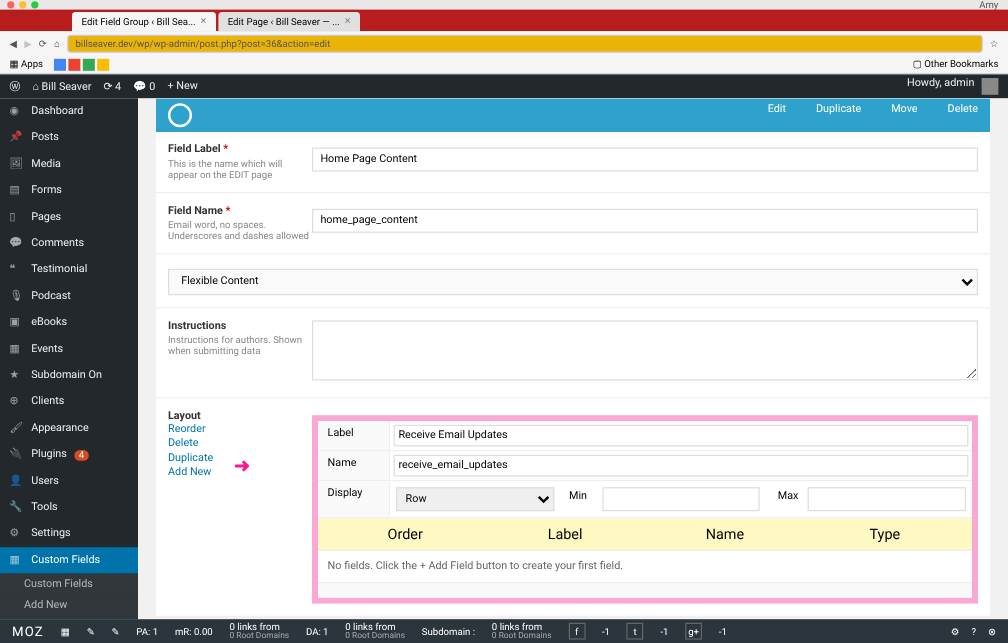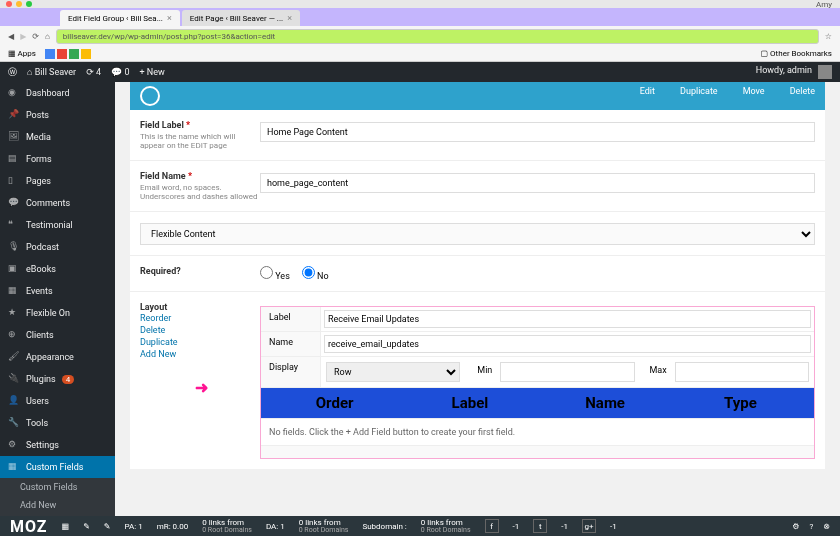--- a/index.html
+++ b/index.html
@@ -1,25 +1,25 @@
 <!DOCTYPE html>
 <html><head>
 <meta charset="utf-8">
 <style>
 *{margin:0;padding:0;box-sizing:border-box;font-family:-apple-system,BlinkMacSystemFont,"Segoe UI",Roboto,sans-serif}
 body{width:840px;height:536px;overflow:hidden;background:#f1f1f1}
 .mac-chrome{height:8px;background:#e8e8e8;display:flex;align-items:center;padding-left:6px;gap:4px}
 .mac-dot{width:6px;height:6px;border-radius:50%}
 .mac-red{background:#ff5f57}.mac-yellow{background:#ffbd2e}.mac-green{background:#28ca42}
-.tab-bar{height:18px;background:#c4b5fd;display:flex;align-items:flex-end;padding-left:60px;font-size:8px}
+.tab-bar{height:18px;background:#b91c1c;display:flex;align-items:flex-end;padding-left:60px;font-size:8px}
 .tab{background:#f5f5f5;padding:3px 8px;border-radius:3px 3px 0 0;margin-right:2px;display:flex;align-items:center;gap:4px}
 .tab.inactive{background:#e0e0e0}
 .tab-close{color:#888;font-size:9px}
 .url-bar{height:20px;background:#f5f5f5;display:flex;align-items:center;padding:0 8px;font-size:8px;color:#555;gap:6px}
-.url-input{flex:1;background:#bef264;border:1px solid #ccc;border-radius:3px;padding:2px 6px;font-size:8px}
+.url-input{flex:1;background:#eab308;border:1px solid #ccc;border-radius:3px;padding:2px 6px;font-size:8px}
 .bookmark-bar{height:16px;background:#f5f5f5;display:flex;align-items:center;padding:0 8px;gap:3px;font-size:8px;border-bottom:1px solid #ccc}
 .bm-icon{width:10px;height:10px;display:inline-block}
 .admin-bar{height:20px;background:#23282d;color:#eee;display:flex;align-items:center;padding:0 8px;font-size:9px;justify-content:space-between}
 .admin-left{display:flex;gap:10px;align-items:center}
 .admin-right{display:flex;gap:6px;align-items:flex-start}
 .content-area{display:flex;height:calc(100% - 82px - 20px)}
 .sidebar{width:115px;background:#23282d;color:#eee;font-size:9px;overflow:hidden}
 .sidebar-item{padding:5px 8px;display:flex;align-items:center;gap:6px;cursor:pointer;color:#eee}
 .sidebar-item.active{background:#0073aa;color:#fff}
 .sidebar-sub{background:#32373c;padding:4px 8px 4px 20px;font-size:9px;color:#b4b9be}
@@ -35,34 +35,34 @@
 .field-label-text{font-weight:bold;color:#333}
 .field-desc{color:#888;font-size:8px;margin-top:2px}
 .field-right{flex:1}
 .field-input{width:100%;border:1px solid #ddd;padding:4px 6px;font-size:9px;background:#fff}
 .field-select{width:100%;border:1px solid #ddd;padding:4px 6px;font-size:9px;background:#fafafa}
 .field-textarea{width:100%;height:50px;border:1px solid #ddd;padding:4px;font-size:9px}
 .req{color:#c00}
 .radio-group{display:flex;gap:12px;font-size:9px}
 .layout-links{font-size:9px}
 .layout-links a{display:block;color:#0073aa;cursor:pointer;padding:1px 0}
-.sub-table{border:1px solid #f9a8d4;margin-top:4px}
+.sub-table{border:5px solid #f9a8d4;margin-top:4px}
 .sub-row{display:flex;border-bottom:1px solid #eee;font-size:9px}
 .sub-label{width:60px;padding:5px 8px;background:#f9f9f9;border-right:1px solid #eee}
 .sub-input{flex:1;padding:3px}
 .sub-input input,.sub-input select{width:100%;border:1px solid #ddd;padding:3px;font-size:9px}
 .display-row{display:flex;gap:8px;padding:5px}
 .display-row>*{flex:1}
-.col-headers{display:flex;background:#1d4ed8;padding:6px;font-size:15px;font-weight:bold;border-bottom:1px solid #eee}
+.col-headers{display:flex;background:#fef9c3;padding:6px;font-size:12px;font-weight:normal;border-bottom:1px solid #eee}
 .col-headers span{flex:1;text-align:center}
 .no-fields{padding:8px;font-size:9px;color:#666;text-align:left}
 .drag-reorder{background:#f9f9f9;padding:6px 10px;font-size:9px;color:#999;display:flex;justify-content:space-between;align-items:center;border-top:1px solid #eee}
 .arrow{position:absolute;left:195px;top:378px;color:#ff1493;font-size:16px;font-weight:bold;pointer-events:none}
 .moz-bar{position:absolute;bottom:0;left:0;right:0;height:20px;background:#2b363c;color:#fff;display:flex;align-items:center;padding:0 10px;font-size:8px;gap:14px}
-.moz-logo{font-weight:bold;font-size:16px;letter-spacing:1px}
+.moz-logo{font-weight:normal;font-size:11px;letter-spacing:1px}
 .moz-stat{display:flex;flex-direction:column;line-height:1}
 .moz-stat-l{font-size:7px;color:#aaa}
 .moz-right{margin-left:auto;display:flex;gap:10px}
 .moz-social{width:14px;height:14px;border:1px solid #666;display:flex;align-items:center;justify-content:center;font-size:8px}
 </style>
 </head>
 <body>
 
 <div class="mac-chrome">
   <div class="mac-dot mac-red"></div>
@@ -155,21 +155,21 @@
     <div class="sidebar-item">
         <span class="sidebar-icon">▣</span>
         <span>eBooks</span>
       </div>
     <div class="sidebar-item">
         <span class="sidebar-icon">▦</span>
         <span>Events</span>
       </div>
     <div class="sidebar-item">
         <span class="sidebar-icon">★</span>
-        <span>Flexible On</span>
+        <span>Subdomain On</span>
       </div>
     <div class="sidebar-item">
         <span class="sidebar-icon">⊕</span>
         <span>Clients</span>
       </div>
     <div class="sidebar-item">
         <span class="sidebar-icon">🖌</span>
         <span>Appearance</span>
       </div>
     <div class="sidebar-item">
@@ -221,32 +221,28 @@
           <div class="field-label-text"><span>Field Name</span> <span class="req">*</span></div>
           <div class="field-desc">Email word, no spaces. Underscores and dashes allowed</div>
         </div>
         <div class="field-right"><input class="field-input" value="home_page_content" style=""></div>
       </div>
 
       <div class="field-row">
         <div class="field-right"><select class="field-select"><option>Flexible Content</option></select></div>
       </div>
 
-
       <div class="field-row">
         <div class="field-left">
-          <div class="field-label-text">Required?</div>
-        </div>
-        <div class="field-right">
-          <div class="radio-group">
-            <label><input type="radio" name="req" style=""> <span>Yes</span></label>
-            <label><input type="radio" name="req" checked="" style=""> <span>No</span></label>
-          </div>
-        </div>
-      </div>
+          <div class="field-label-text">Instructions</div>
+          <div class="field-desc">Instructions for authors. Shown when submitting data</div>
+        </div>
+        <div class="field-right"><textarea class="field-textarea" style=""></textarea></div>
+      </div>
+
 
       <div class="field-row" style="border-bottom:none">
         <div class="field-left">
           <div class="field-label-text">Layout</div>
           <div class="layout-links">
             <a>Reorder</a>
             <a>Delete</a>
             <a>Duplicate</a>
             <a>Add New</a>
           </div>
@@ -258,21 +254,21 @@
               <div class="sub-input"><input value="Receive Email Updates" style=""></div>
             </div>
             <div class="sub-row">
               <div class="sub-label">Name</div>
               <div class="sub-input"><input value="receive_email_updates" style=""></div>
             </div>
             <div class="sub-row">
               <div class="sub-label">Display</div>
               <div class="sub-input display-row">
                 <select><option>Row</option></select>
-                <span style="flex:0 0 24px;font-size:9px;text-align:right;padding-top:3px">Min</span>
+                <span style="flex:0 0 24px;font-size:9px;text-align:center;padding-top:3px">Min</span>
                 <input style="flex: 1 1 0%;">
                 <span style="flex:0 0 24px;font-size:9px;text-align:right;padding-top:3px">Max</span>
                 <input style="flex: 1 1 0%;">
               </div>
             </div>
             <div class="col-headers">
               <span>Order</span>
               <span>Label</span>
               <span>Name</span>
               <span>Type</span>

